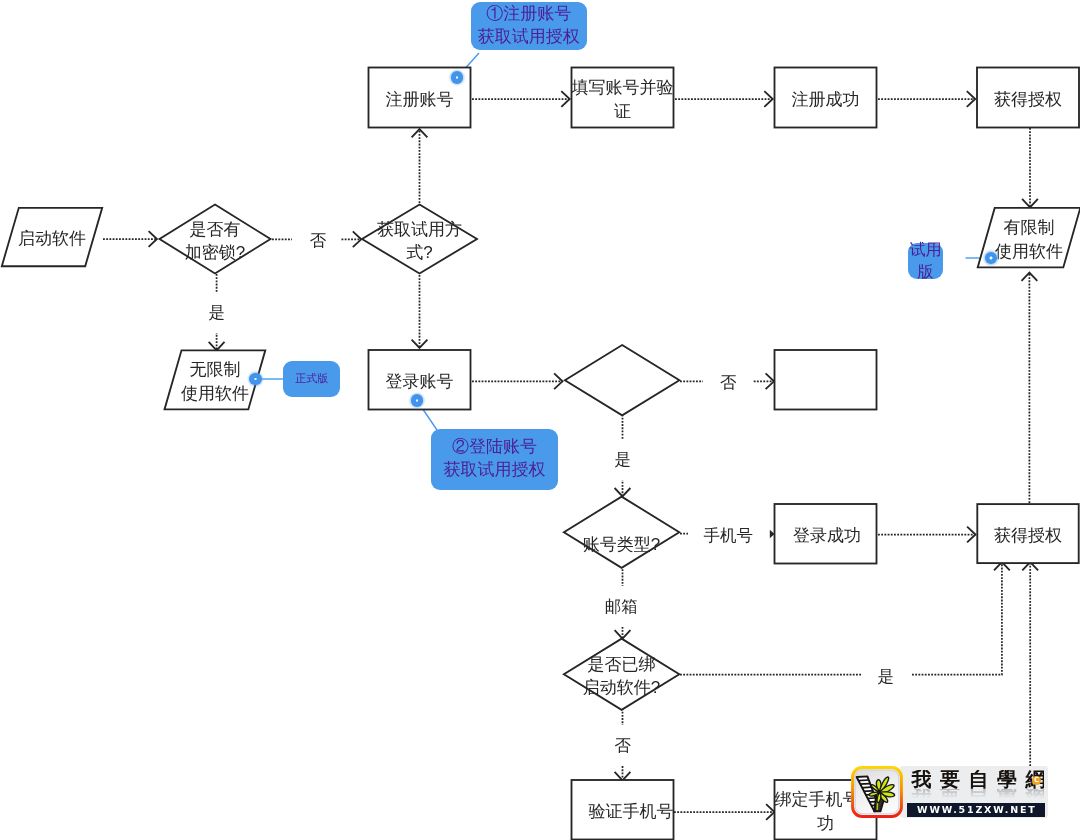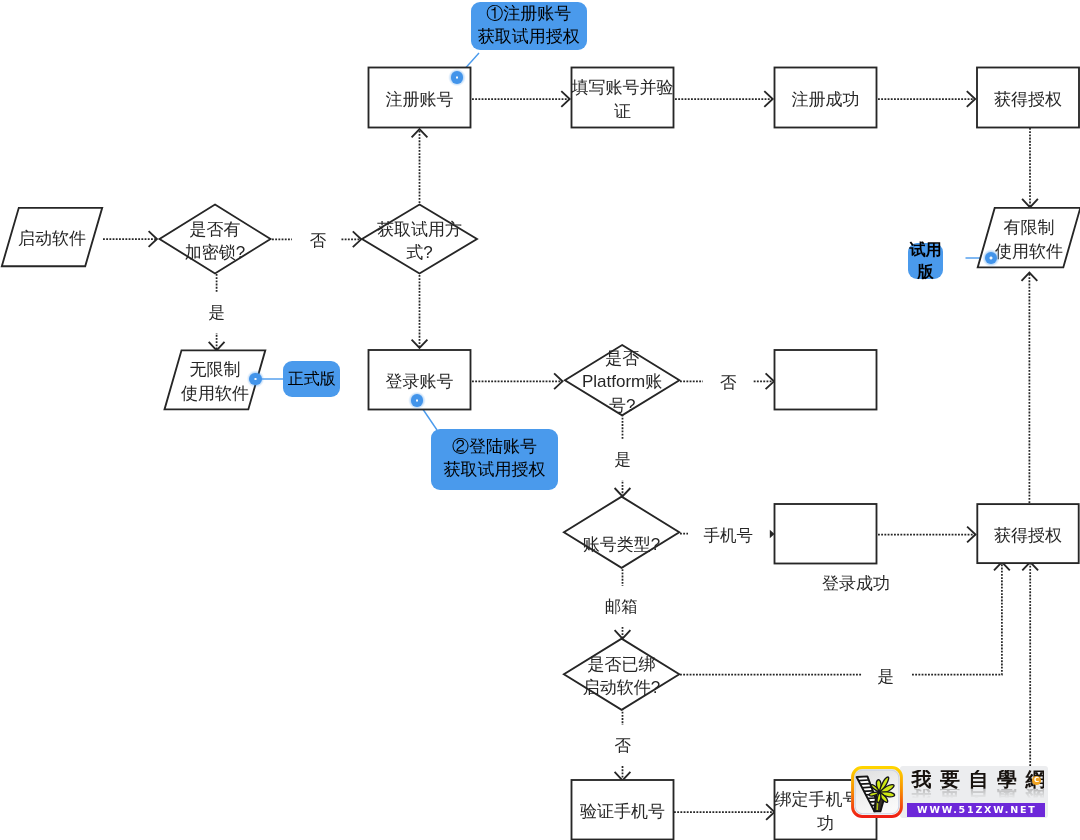--- a/index.html
+++ b/index.html
@@ -29,21 +29,21 @@
     font-size:16.5px;
     line-height:17px;
     white-space:nowrap;
     background:#ffffff;
     padding:12px 5px;
     margin:-12px -5px;
   }
   .callout{
     position:absolute;
     background:#4a9aec;
-    color:#000000;
+    color:#4c1d95;
     border-radius:9px;
     display:flex;flex-direction:column;align-items:center;justify-content:center;
     text-align:center;
     font-size:17px;
     line-height:22.8px;
     box-sizing:border-box;
   }
   .callout .cline{display:block;}
   .dot-outer{position:absolute;border-radius:50%;
     background:radial-gradient(circle closest-side, rgba(74,154,236,.48) 55%, rgba(74,154,236,.34) 72%, rgba(74,154,236,.06) 92%, rgba(74,154,236,0) 100%);}
@@ -75,21 +75,21 @@
     text-align:center;white-space:nowrap;
     transform:scaleY(-1);transform-origin:center;
     margin-top:-7.5px;
   }
   #wm-copyright{position:absolute;left:181px;top:10.2px;width:8.6px;height:8.6px;
     border-radius:50%;background:#f0a321;color:#ffffff;
     font-family:"DejaVu Sans","Liberation Sans",sans-serif;
     font-size:7px;line-height:8.6px;text-align:center;font-weight:bold;}
   #wm-url{
     position:absolute;left:55.5px;top:37.1px;width:138px;height:13.2px;
-    background:#6d28d9;color:#ffffff;
+    background:#0f172a;color:#ffffff;
     font-family:"DejaVu Sans","Liberation Sans",sans-serif;
     font-size:9.5px;line-height:13.4px;font-weight:bold;
     letter-spacing:1.8px;text-indent:1.8px;text-align:center;white-space:nowrap;overflow:hidden;
   }
 </style>
 </head>
 <body>
 
 <div id="stage">
   <svg id="edges" viewBox="0 0 1080 840">
@@ -271,49 +271,42 @@
       <div class="nodeLabelInner">
         <span class="nline">无限制</span>
         <span class="nline">使用软件</span>
       </div>
     </div>
     <div class="nodeLabel" style="left: 368.5px; top: 352px; width: 102px; height: 59.5px;">
       <div class="nodeLabelInner">
         <span class="nline">登录账号</span>
       </div>
     </div>
-    <div class="nodeLabel" style="left: 564.9px; top: 347px; width: 114.5px; height: 70.4px;">
-      <div class="nodeLabelInner">
-        <span class="nline">是否</span>
-        <span class="nline">Platform账</span>
-        <span class="nline">号?</span>
-      </div>
-    </div>
     <div class="nodeLabel" style="left: 563.9px; top: 509px; width: 115.4px; height: 71.3px;">
       <div class="nodeLabelInner">
         <span class="nline">账号类型?</span>
       </div>
     </div>
-    <div class="nodeLabel" style="left: 805px; top: 506px; width: 102px; height: 59.5px; margin-top: 48px;">
+    <div class="nodeLabel" style="left: 776px; top: 506px; width: 102px; height: 59.5px;">
       <div class="nodeLabelInner">
         <span class="nline">登录成功</span>
       </div>
     </div>
     <div class="nodeLabel" style="left: 977.3px; top: 506.1px; width: 101.4px; height: 59px;">
       <div class="nodeLabelInner">
         <span class="nline">获得授权</span>
       </div>
     </div>
     <div class="nodeLabel" style="left: 563.9px; top: 640.6px; width: 115.4px; height: 71.3px;">
       <div class="nodeLabelInner">
         <span class="nline">是否已绑</span>
         <span class="nline">启动软件?</span>
       </div>
     </div>
-    <div class="nodeLabel" style="left: 571.5px; top: 782px; width: 102px; height: 59.5px;">
+    <div class="nodeLabel" style="left: 571.5px; top: 782px; width: 102px; height: 59.5px; justify-content: flex-end;">
       <div class="nodeLabelInner">
         <span class="nline">验证手机号</span>
       </div>
     </div>
     <div class="nodeLabel" style="left: 774.5px; top: 782px; width: 102px; height: 59.5px;">
       <div class="nodeLabelInner">
         <span class="nline">绑定手机号成</span>
         <span class="nline">功</span>
       </div>
     </div>
@@ -332,25 +325,25 @@
     <div class="dot-outer" style="left: 447.6px; top: 68.1px; width: 18.8px; height: 18.8px;"></div>
     <div class="dot-mid" style="left: 450.8px; top: 71.3px; width: 12.4px; height: 12.4px;"></div>
     <div class="dot-in" style="left: 455.1px; top: 75.6px; width: 3.8px; height: 3.8px;"></div>
     <div class="callout" style="left: 430.8px; top: 428.6px; width: 127.2px; height: 61px;">
       <span class="cline">②登陆账号</span>
       <span class="cline">获取试用授权</span>
     </div>
     <div class="dot-outer" style="left: 407.6px; top: 391.1px; width: 18.8px; height: 18.8px;"></div>
     <div class="dot-mid" style="left: 410.8px; top: 394.3px; width: 12.4px; height: 12.4px;"></div>
     <div class="dot-in" style="left: 415.1px; top: 398.6px; width: 3.8px; height: 3.8px;"></div>
-    <div class="callout" style="left: 283.4px; top: 361.2px; width: 56.9px; height: 35.8px; font-size: 16px; line-height: 21.708px;">
+    <div class="callout" style="left: 283.4px; top: 361.2px; width: 56.9px; height: 35.8px; font-size: 11px; line-height: 21.708px;">
       <span class="cline">正式版</span>
     </div>
     <div class="dot-outer" style="left: 246.1px; top: 369.6px; width: 18.8px; height: 18.8px;"></div>
     <div class="dot-mid" style="left: 249.3px; top: 372.8px; width: 12.4px; height: 12.4px;"></div>
     <div class="dot-in" style="left: 253.6px; top: 377.1px; width: 3.8px; height: 3.8px;"></div>
-    <div class="callout" style="left: 908.1px; top: 243.1px; width: 35px; height: 35.8px; font-size: 16.2px; line-height: 21.708px; font-weight: bold;">
+    <div class="callout" style="left: 908.1px; top: 243.1px; width: 35px; height: 35.8px; font-size: 16.2px; line-height: 21.708px;">
       <span class="cline">试用版</span>
     </div>
     <div class="dot-outer" style="left: 981.6px; top: 248.6px; width: 18.8px; height: 18.8px;"></div>
     <div class="dot-mid" style="left: 984.8px; top: 251.8px; width: 12.4px; height: 12.4px;"></div>
     <div class="dot-in" style="left: 989.1px; top: 256.1px; width: 3.8px; height: 3.8px;"></div>
   </div>
 
 </body></html>

